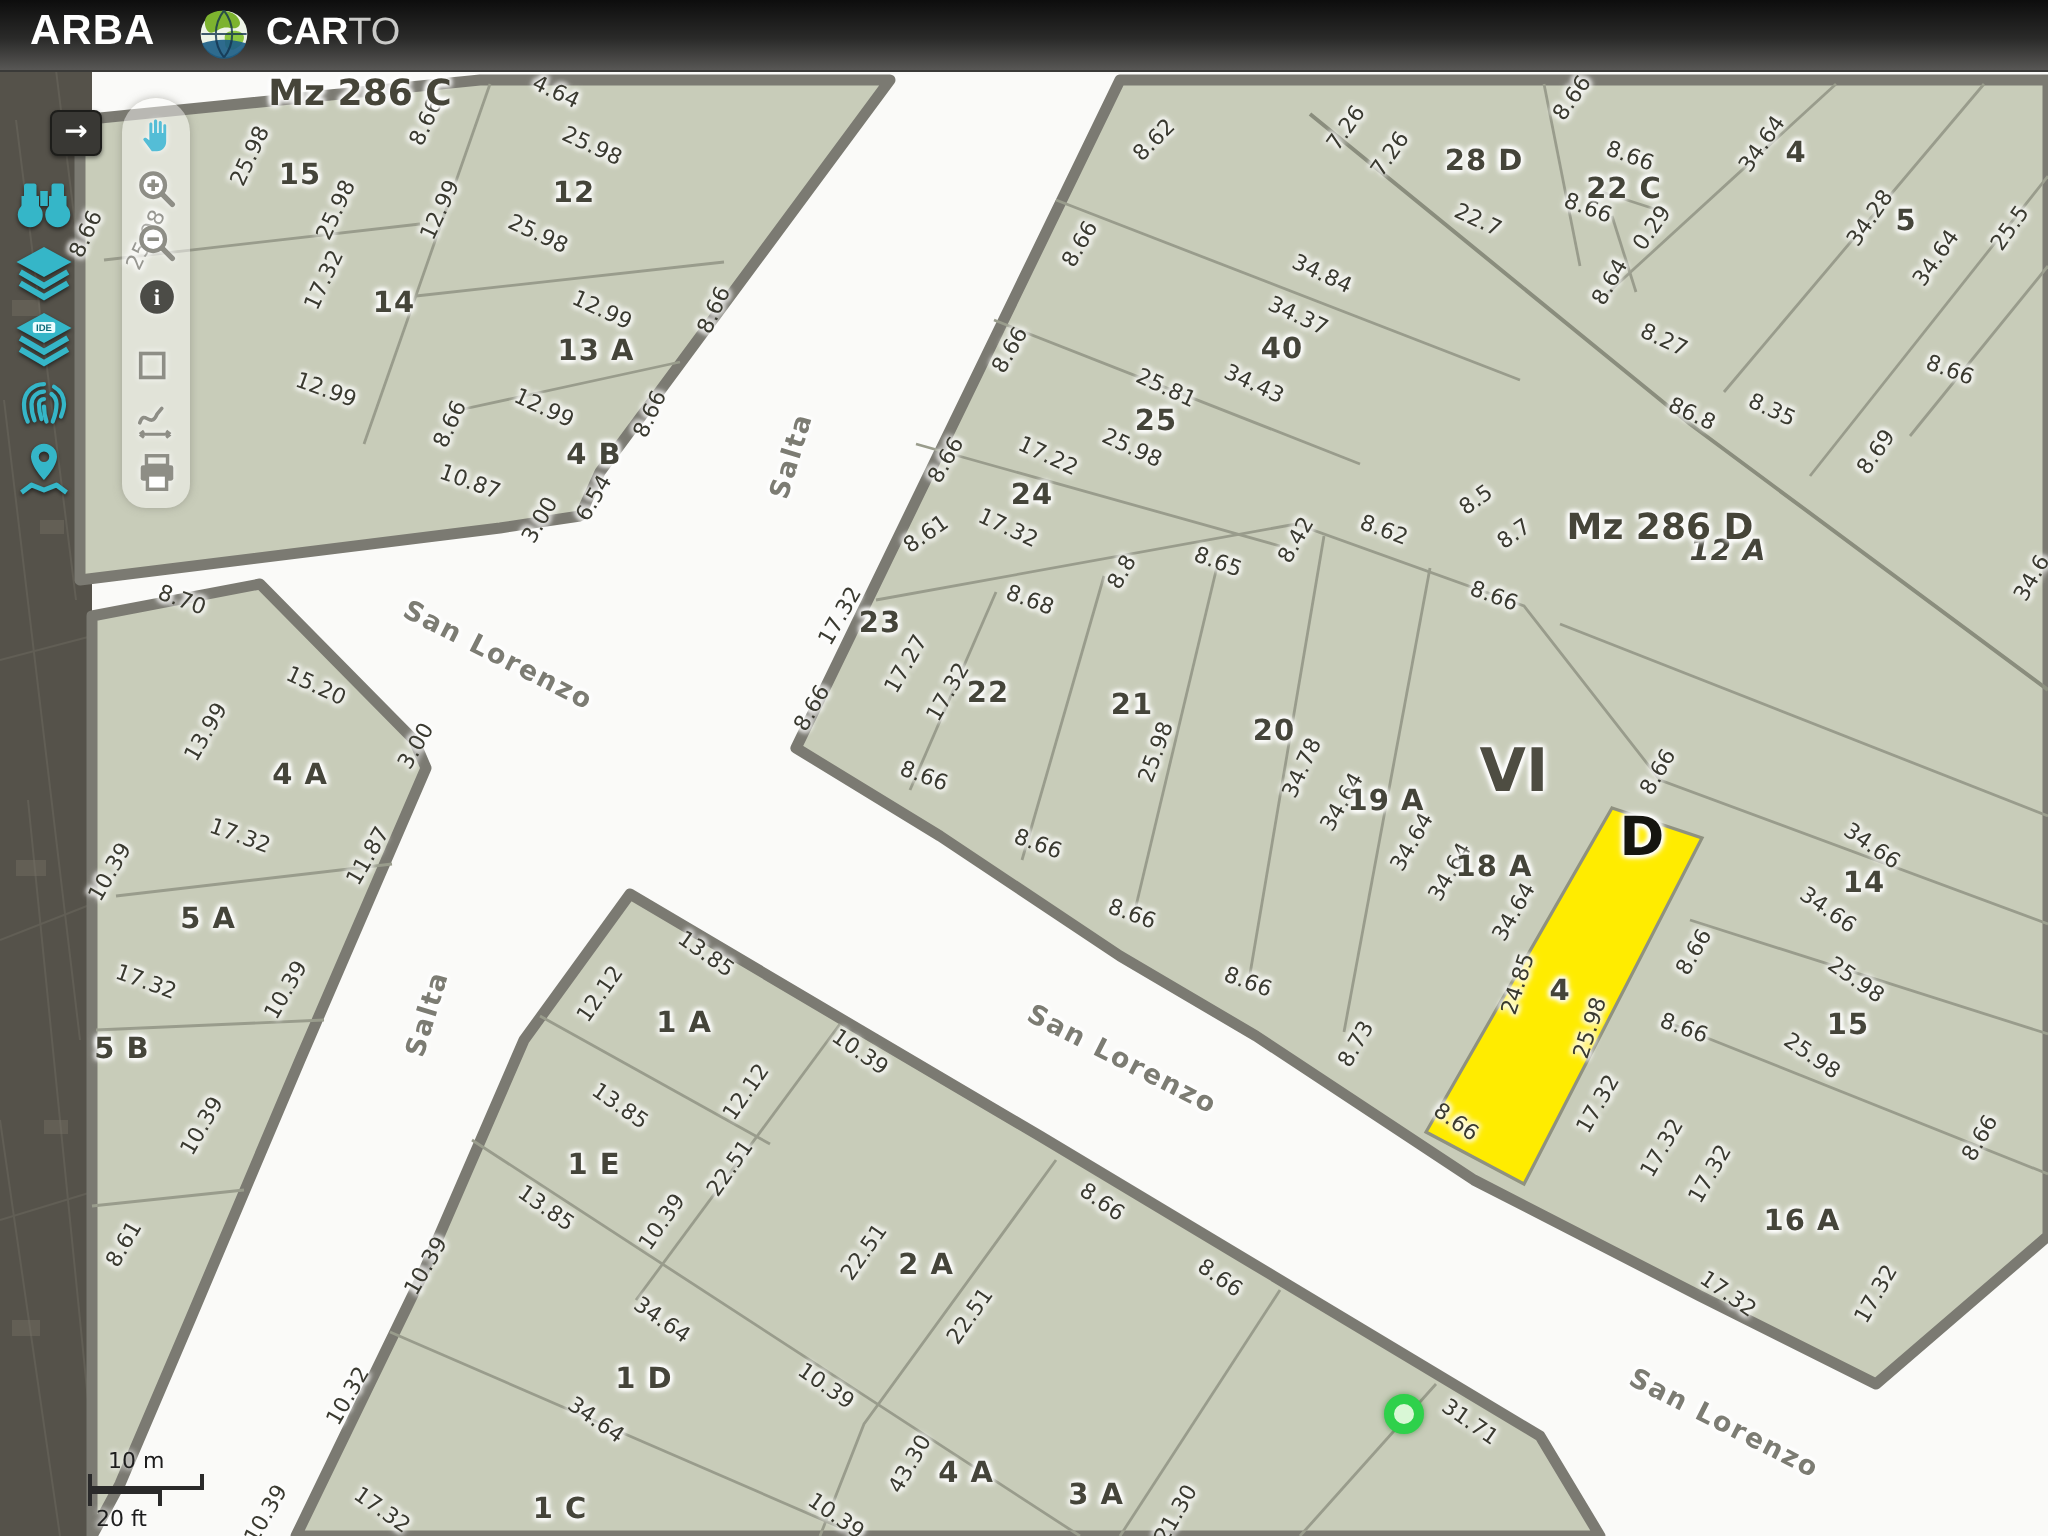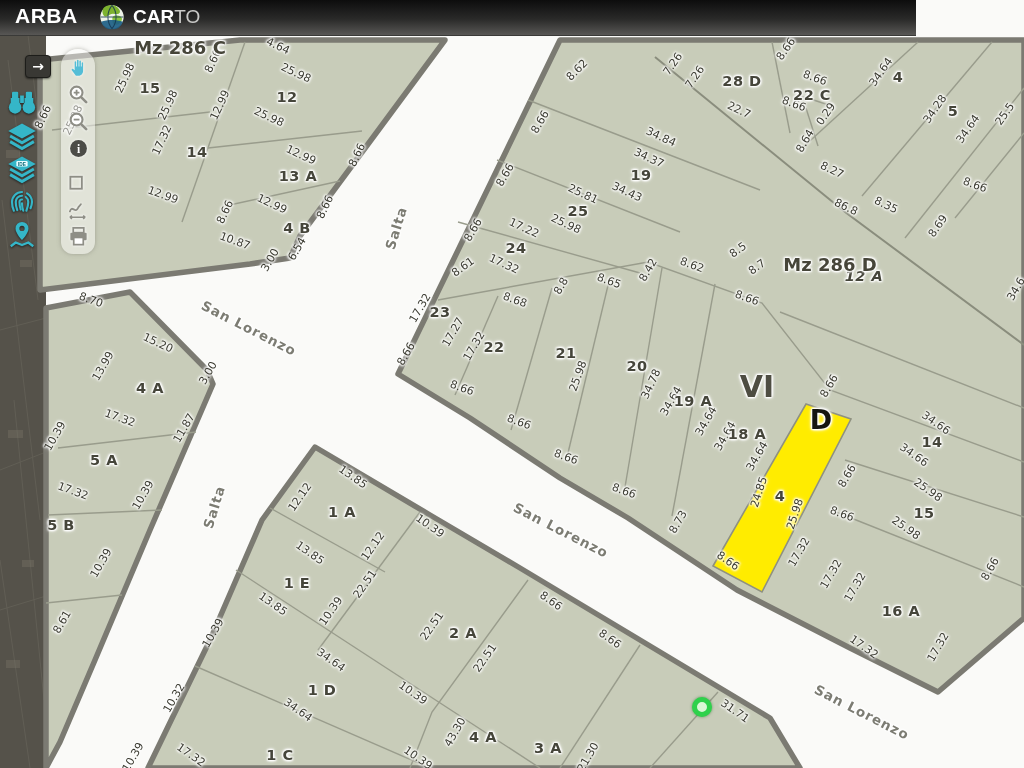--- a/index.html
+++ b/index.html
@@ -1,18 +1,18 @@
 <!DOCTYPE html>
 <html><head>
 <meta charset="utf-8">
 <style>
   html,body{margin:0;padding:0;background:#dddddd;}
   #app{position:relative;width:1024px;height:768px;overflow:hidden;background:#fafaf8;font-family:"DejaVu Sans",sans-serif;}
   
-  #topbar{position:absolute;left:0;top:0;width:916px;height:35px;background:linear-gradient(#0d0d0d,#2a2a29 55%,#585755);z-index:50;border-bottom:1px solid #3a3a38;}
+  #topbar{position:absolute;left:0;top:0;width:1024px;height:35px;background:linear-gradient(#0d0d0d,#2a2a29 55%,#585755);z-index:50;border-bottom:1px solid #3a3a38;}
   .brand{position:absolute;left:15px;top:4px;color:#fff;font:bold 21px "Liberation Sans",sans-serif;letter-spacing:.5px;}
   #cartologo{position:absolute;left:98px;top:3px;display:flex;align-items:center;gap:7px;}
   #cartologo svg{width:28px;height:28px;}
   .carto-bold{color:#ffffff;font:bold 19px "Liberation Sans",sans-serif;}
   .carto-light{color:#c9c9c7;font:19px "Liberation Sans",sans-serif;}
   #searchwrap{position:absolute;left:236px;top:5px;width:660px;height:26px;background:#fff;border-radius:4px;box-shadow:0 1px 2px rgba(0,0,0,.4);}
   #searchwrap input{position:absolute;left:10px;top:1px;width:600px;height:22px;border:none;outline:none;font:13px "Liberation Sans",sans-serif;color:#444;background:transparent;}
   #searchwrap input::placeholder{color:#9a9a9a;}
   #searchglass{position:absolute;right:6px;top:3px;width:20px;height:20px;}
   
@@ -269,21 +269,21 @@
         <span class="lbl parcel" style="left: 637px; top: 366px; transform: translate(-50%, -50%);">20</span>
         <span class="lbl parcel" style="left: 693px; top: 401px; transform: translate(-50%, -50%);">19 A</span>
         <span class="lbl parcel" style="left: 747px; top: 434px; transform: translate(-50%, -50%);">18 A</span>
         <span class="lbl parcel" style="left: 780px; top: 496px; transform: translate(-50%, -50%);">4</span>
         <span class="lbl parcel" style="left: 901px; top: 611px; transform: translate(-50%, -50%);">16 A</span>
         <span class="lbl parcel" style="left: 924px; top: 513px; transform: translate(-50%, -50%);">15</span>
         <span class="lbl parcel" style="left: 932px; top: 442px; transform: translate(-50%, -50%);">14</span>
         <span class="lbl parcel" style="left: 864px; top: 276px; transform: translate(-50%, -50%); font-style: italic;">12 A</span>
         <span class="lbl parcel" style="left: 516px; top: 248px; transform: translate(-50%, -50%);">24</span>
         <span class="lbl parcel" style="left: 578px; top: 211px; transform: translate(-50%, -50%);">25</span>
-        <span class="lbl parcel" style="left: 641px; top: 175px; transform: translate(-50%, -50%);">19</span>
+        <span class="lbl parcel" style="left: 641px; top: 175px; transform: translate(-50%, -50%);">40</span>
         <span class="lbl parcel" style="left: 742px; top: 81px; transform: translate(-50%, -50%);">28 D</span>
         <span class="lbl parcel" style="left: 812px; top: 95px; transform: translate(-50%, -50%);">22 C</span>
         <span class="lbl parcel" style="left: 898px; top: 77px; transform: translate(-50%, -50%);">4</span>
         <span class="lbl parcel" style="left: 953px; top: 111px; transform: translate(-50%, -50%);">5</span>
         <span class="lbl street" style="left: 396px; top: 228px; transform: translate(-50%, -50%) rotate(-73deg);">Salta</span>
         <span class="lbl street" style="left: 214px; top: 507px; transform: translate(-50%, -50%) rotate(-73deg);">Salta</span>
         <span class="lbl street" style="left: 249px; top: 328px; transform: translate(-50%, -50%) rotate(27deg);">San Lorenzo</span>
         <span class="lbl street" style="left: 561px; top: 530px; transform: translate(-50%, -50%) rotate(27deg);">San Lorenzo</span>
         <span class="lbl street" style="left: 862px; top: 712px; transform: translate(-50%, -50%) rotate(27deg);">San Lorenzo</span>
         <span class="lbl mz" style="left: 180px; top: 47px; transform: translate(-50%, -50%);">Mz 286 C</span>
@@ -396,14 +396,20 @@
       </div>
       <div class="tool">
         <svg viewBox="0 0 24 24">
           <rect x="6.5" y="3" width="11" height="5" stroke="currentColor" stroke-width="1.8" fill="none"></rect>
           <rect x="3.5" y="8" width="17" height="8" rx="1.2" fill="currentColor"></rect>
           <rect x="7" y="13" width="10" height="7.5" fill="#fff" stroke="currentColor" stroke-width="1.8"></rect>
         </svg>
       </div>
     </div>
 
+  <div id="scale">
+    <div class="mlab">10 m</div>
+    <div class="mbar"></div>
+    <div class="fbar"></div>
+    <div class="flab">20 ft</div>
+  </div>
 
 </div>
 
 </body></html>

